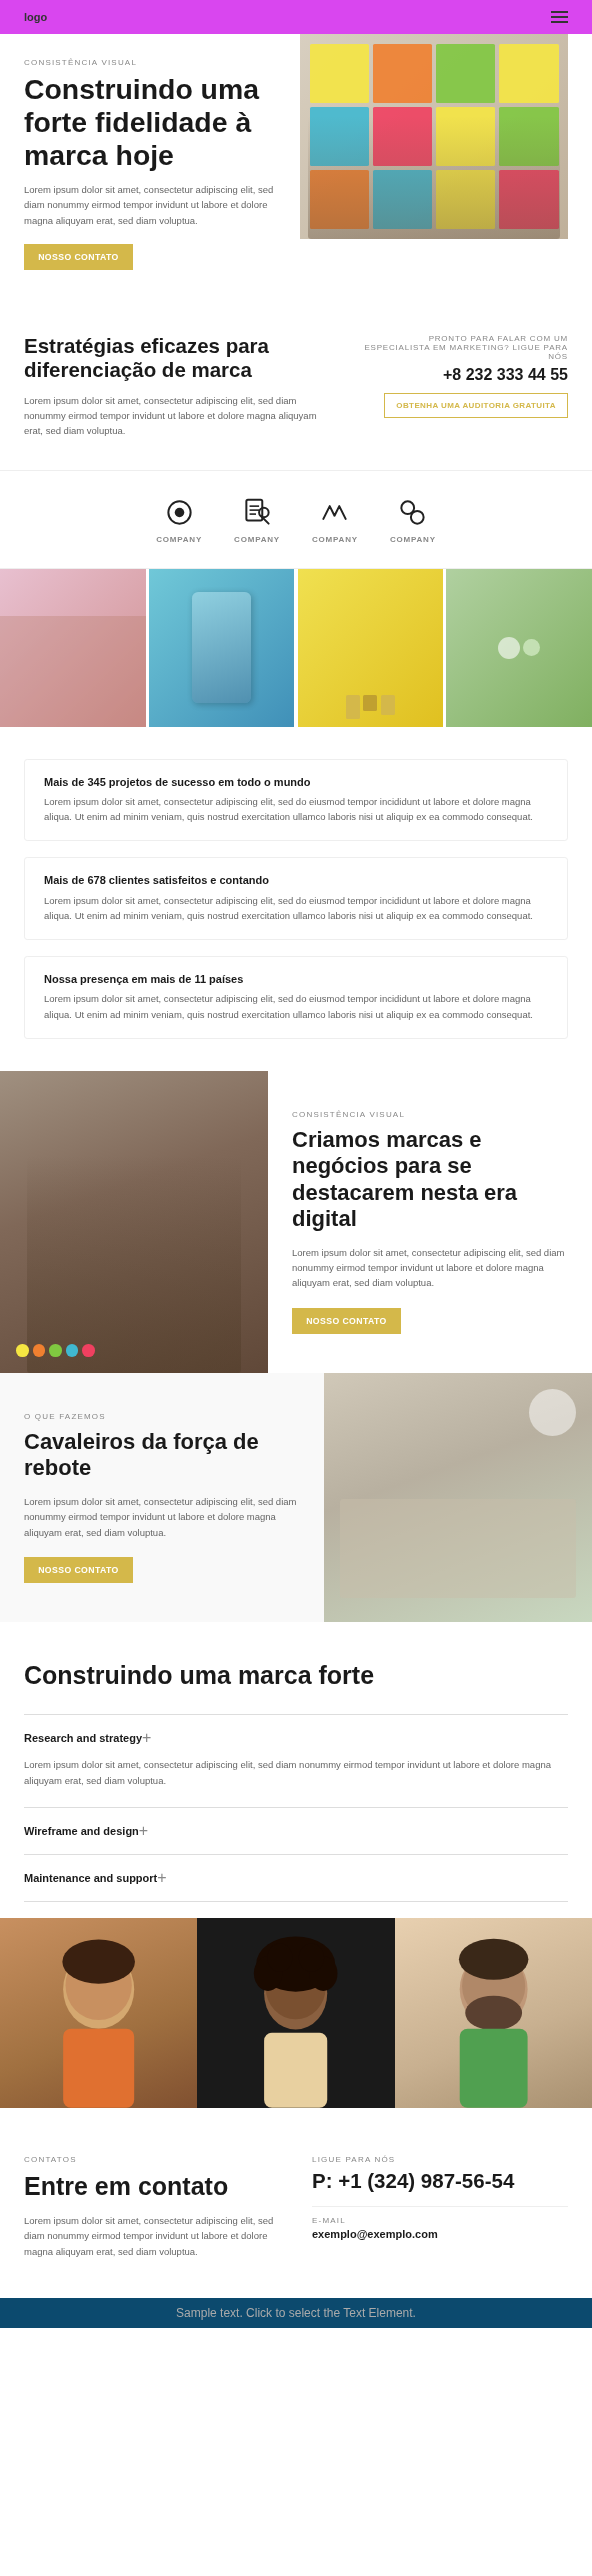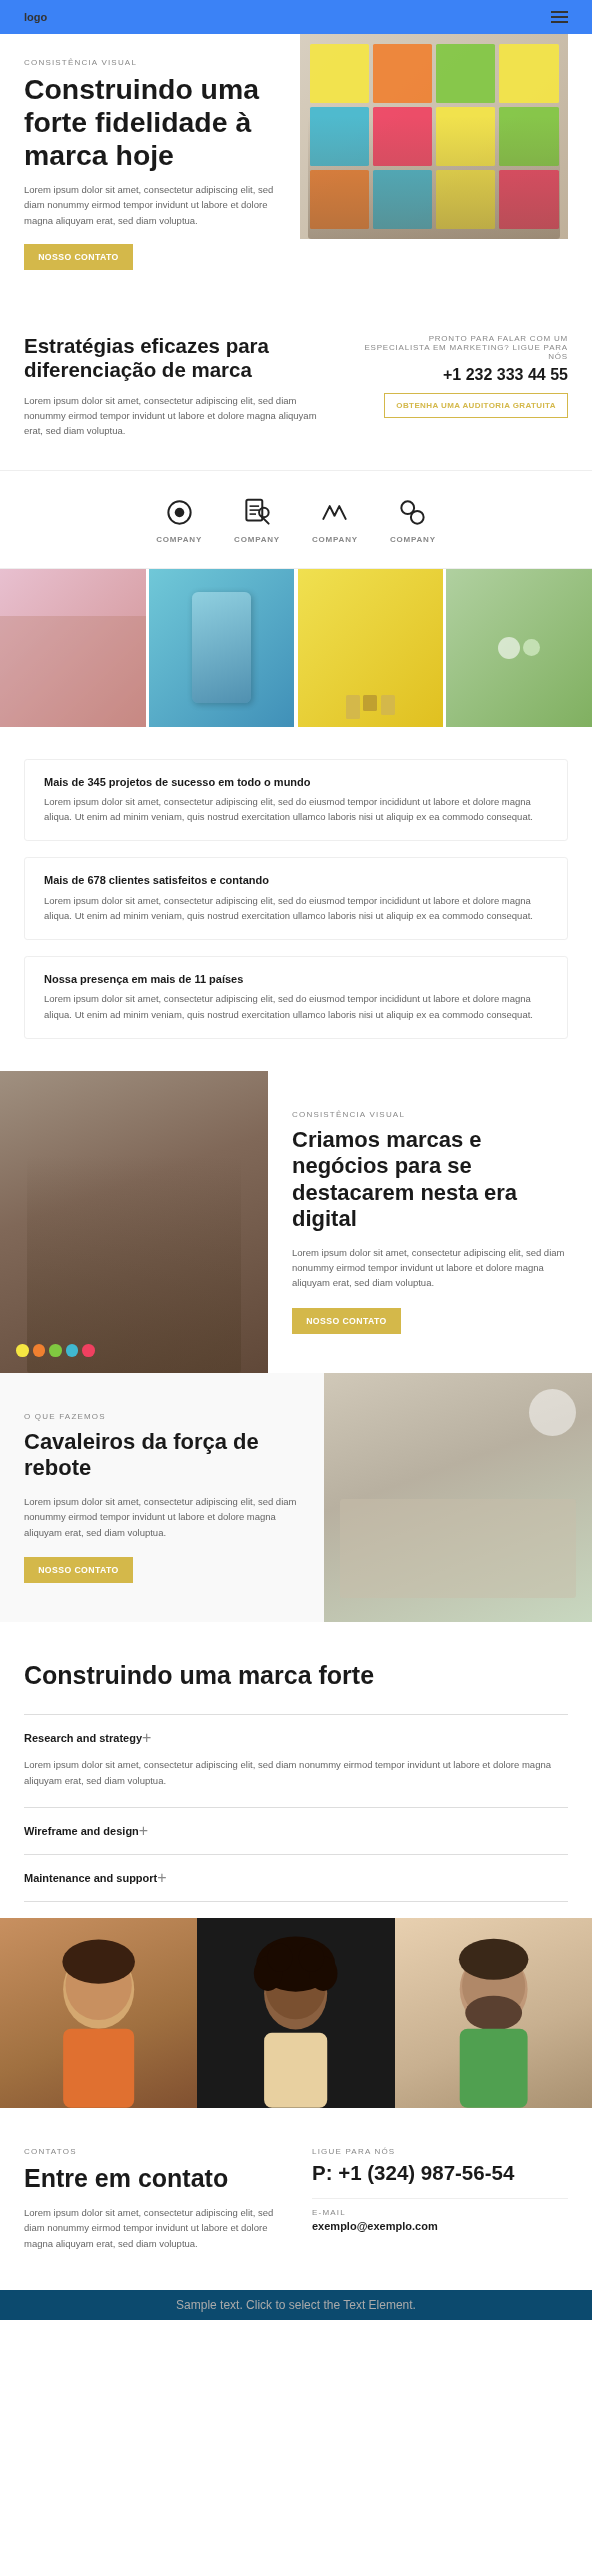--- a/index.html
+++ b/index.html
@@ -1,21 +1,21 @@
 <!DOCTYPE html>
 <html style="font-size:12.6px"><head>
   <meta charset="utf-8">
   <style>
     * { box-sizing: border-box; margin: 0; padding: 0; }
     body { font-family: 'Arial', sans-serif; background: #fff; color: #333; width: 592px; }
 
     
     .navbar {
       display: flex; justify-content: space-between; align-items: center;
-      padding: 11px 24px; background: #3b82f6;
+      padding: 11px 24px; background: #d946ef;
     }
     .logo-text { font-size: 11px; font-weight: 700; color: #333; }
     .hamburger { display: flex; flex-direction: column; gap: 3.2px; cursor: pointer; }
     .hamburger span { display: block; width: 17.4px; height: 1.6px; background: #333; }
 
     
     .hero {
       display: flex; position: relative; background: #fff; min-height: 205px;
       padding: 0 24px 32px 24px; align-items: flex-start; gap: 16px;
     }
@@ -130,21 +130,21 @@
       display: grid; grid-template-columns: 1fr 1fr 1fr; gap: 0;
       height: 190px;
     }
     .team-card { overflow: hidden; position: relative; }
     .team-1 { background: linear-gradient(160deg, #d4a060 0%, #b08040 100%); }
     .team-2 { background: linear-gradient(160deg, #2a2a2a 0%, #1a1a1a 100%); }
     .team-3 { background: linear-gradient(160deg, #e8d5b0 0%, #c8b590 100%); }
 
     
     .contact-section {
-      display: flex; padding: 39px 24px; gap: 32px; background: #fff;
+      display: flex; padding: 39px 24px; gap: 32px; background: #fff; margin-top: 8px;
     }
     .contact-left { flex: 1; }
     .contact-right { flex: 1; }
     .contact-label { font-size: 8px; text-transform: uppercase; letter-spacing: 1.2px; color: #888; margin-bottom: 6.3px; }
     .contact-title { font-size: 25px; font-weight: 800; color: #1a1a1a; margin-bottom: 12.6px; line-height: 1.2; }
     .contact-body { font-size: 9.5px; color: #666; line-height: 1.6; }
     .phone-label { font-size: 8px; text-transform: uppercase; letter-spacing: 1.2px; color: #888; margin-bottom: 4.7px; }
     .phone-number { font-size: 20.5px; font-weight: 800; color: #1a1a1a; margin-bottom: 12.6px; }
     .email-label { font-size: 8px; text-transform: uppercase; letter-spacing: 1.2px; color: #888; margin-bottom: 3.2px; }
     .email-val { font-size: 11px; font-weight: 700; color: #1a1a1a; }
@@ -209,21 +209,21 @@
   </div>
 </section>
 
 <section class="strategy-section">
   <div class="strategy-left">
     <h2 class="strategy-title">Estratégias eficazes para diferenciação de marca</h2>
     <p class="strategy-body">Lorem ipsum dolor sit amet, consectetur adipiscing elit, sed diam nonummy eirmod tempor invidunt ut labore et dolore magna aliquyam erat, sed diam voluptua.</p>
   </div>
   <div class="strategy-right">
     <div class="strategy-right-label">PRONTO PARA FALAR COM UM ESPECIALISTA EM MARKETING? LIGUE PARA NÓS</div>
-    <div class="strategy-phone">+1 232 333 44 55</div>
+    <div class="strategy-phone">+8 232 333 44 55</div>
     <button class="btn-outline-yellow">OBTENHA UMA AUDITORIA GRATUITA</button>
   </div>
 </section>
 
 <div class="logos-row">
 
   <div class="logo-item">
     <div class="logo-icon">
       <svg class="logo-svg" viewBox="0 0 44 44" fill="none">
         <circle cx="22" cy="22" r="14" stroke="#222" stroke-width="2.5" fill="none"></circle>

